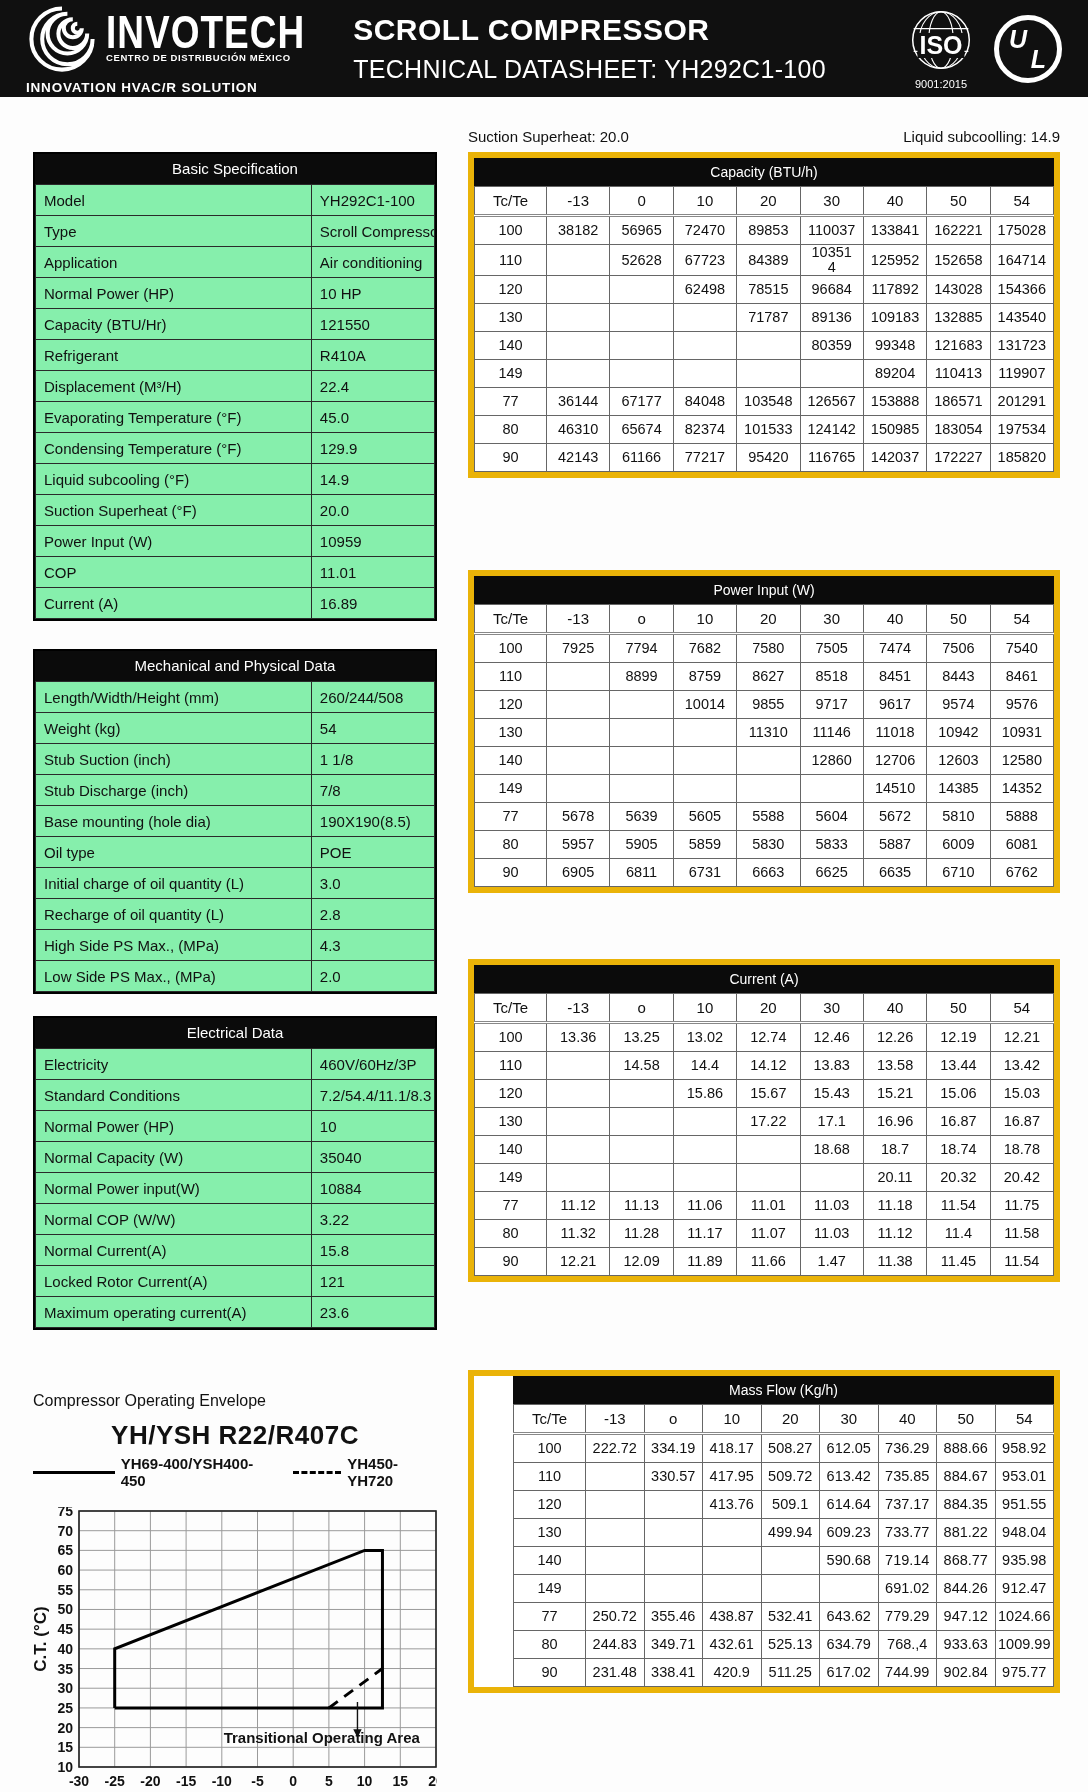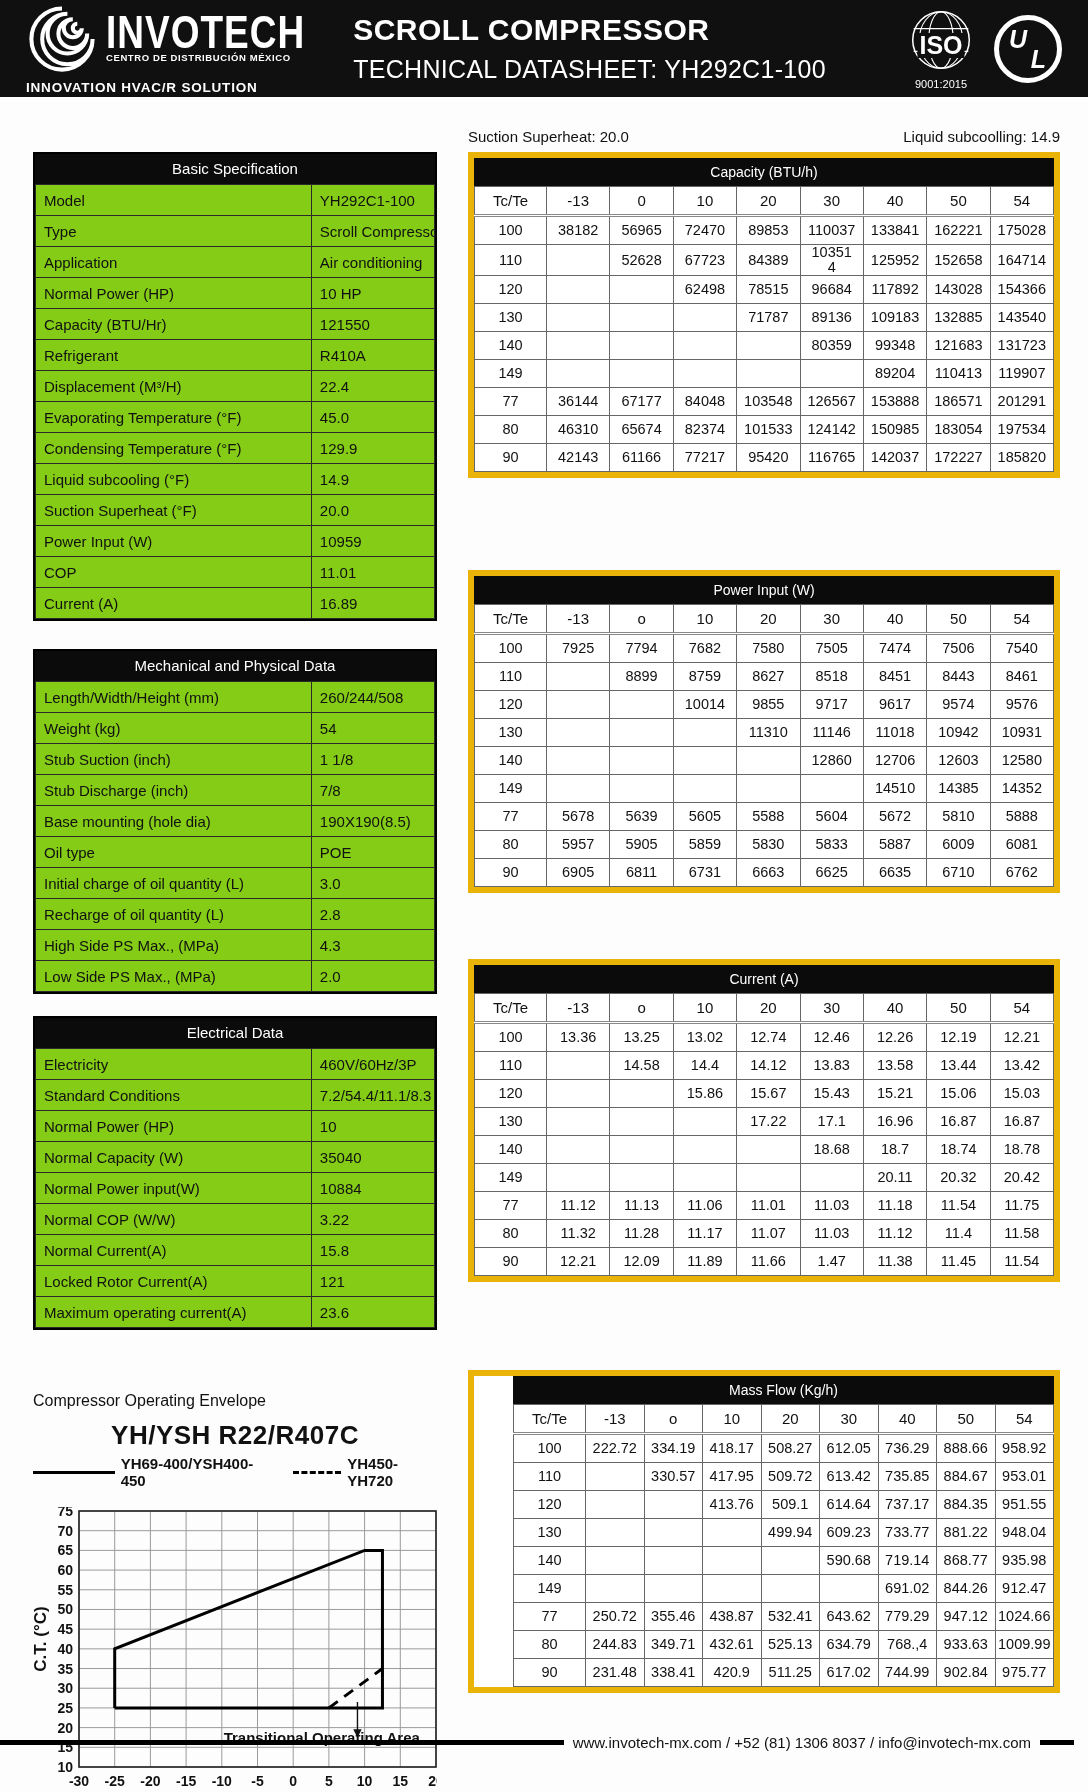--- a/index.html
+++ b/index.html
@@ -28,21 +28,21 @@
   .ul-circle{position:relative;width:58px;height:58px;border:5px solid #fff;border-radius:50%;}
   .ul-u,.ul-l{position:absolute;color:#fff;font-weight:800;font-style:italic;font-size:25px;line-height:1;}
   .ul-u{left:10px;top:7px;}
   .ul-l{right:11px;bottom:6px;}
 
   
   .left-col{position:absolute;left:33px;top:152px;width:404px;}
   .right-col{position:absolute;left:468px;top:128px;width:592px;}
 
   
-  .spec-table{border:2px solid #000;margin-bottom:28px;background:#84cc16;}
+  .spec-table{border:2px solid #000;margin-bottom:28px;background:#86efac;}
   .spec-table:nth-of-type(2){margin-bottom:22px;}
   .spec-table:nth-of-type(3){margin-bottom:62px;}
   .st-title{background:#0b0b0b;color:#fff;text-align:center;font-size:15px;height:30px;line-height:30px;}
   .spec-table table{border-collapse:collapse;width:100%;table-layout:fixed;}
   .spec-table td{border:1px solid #2a2a2a;height:30px;font-size:15px;padding:0 0 0 8px;
                  overflow:hidden;white-space:nowrap;}
   .spec-table td.sl{width:70%;}
   .spec-table td.sv{width:30%;}
 
   
@@ -876,19 +876,14 @@
               <td>617.02</td>
               <td>744.99</td>
               <td>902.84</td>
               <td>975.77</td>
             </tr>
           </tbody>
         </table>
     </div>
   </div>
 
-  <footer class="footer">
-    <div class="f-line"></div>
-    <div class="f-text">www.invotech-mx.com / +52 (81) 1306 8037 / info@invotech-mx.com</div>
-    <div class="f-line f-short"></div>
-  </footer>
 
 </div>
 
 </body></html>

